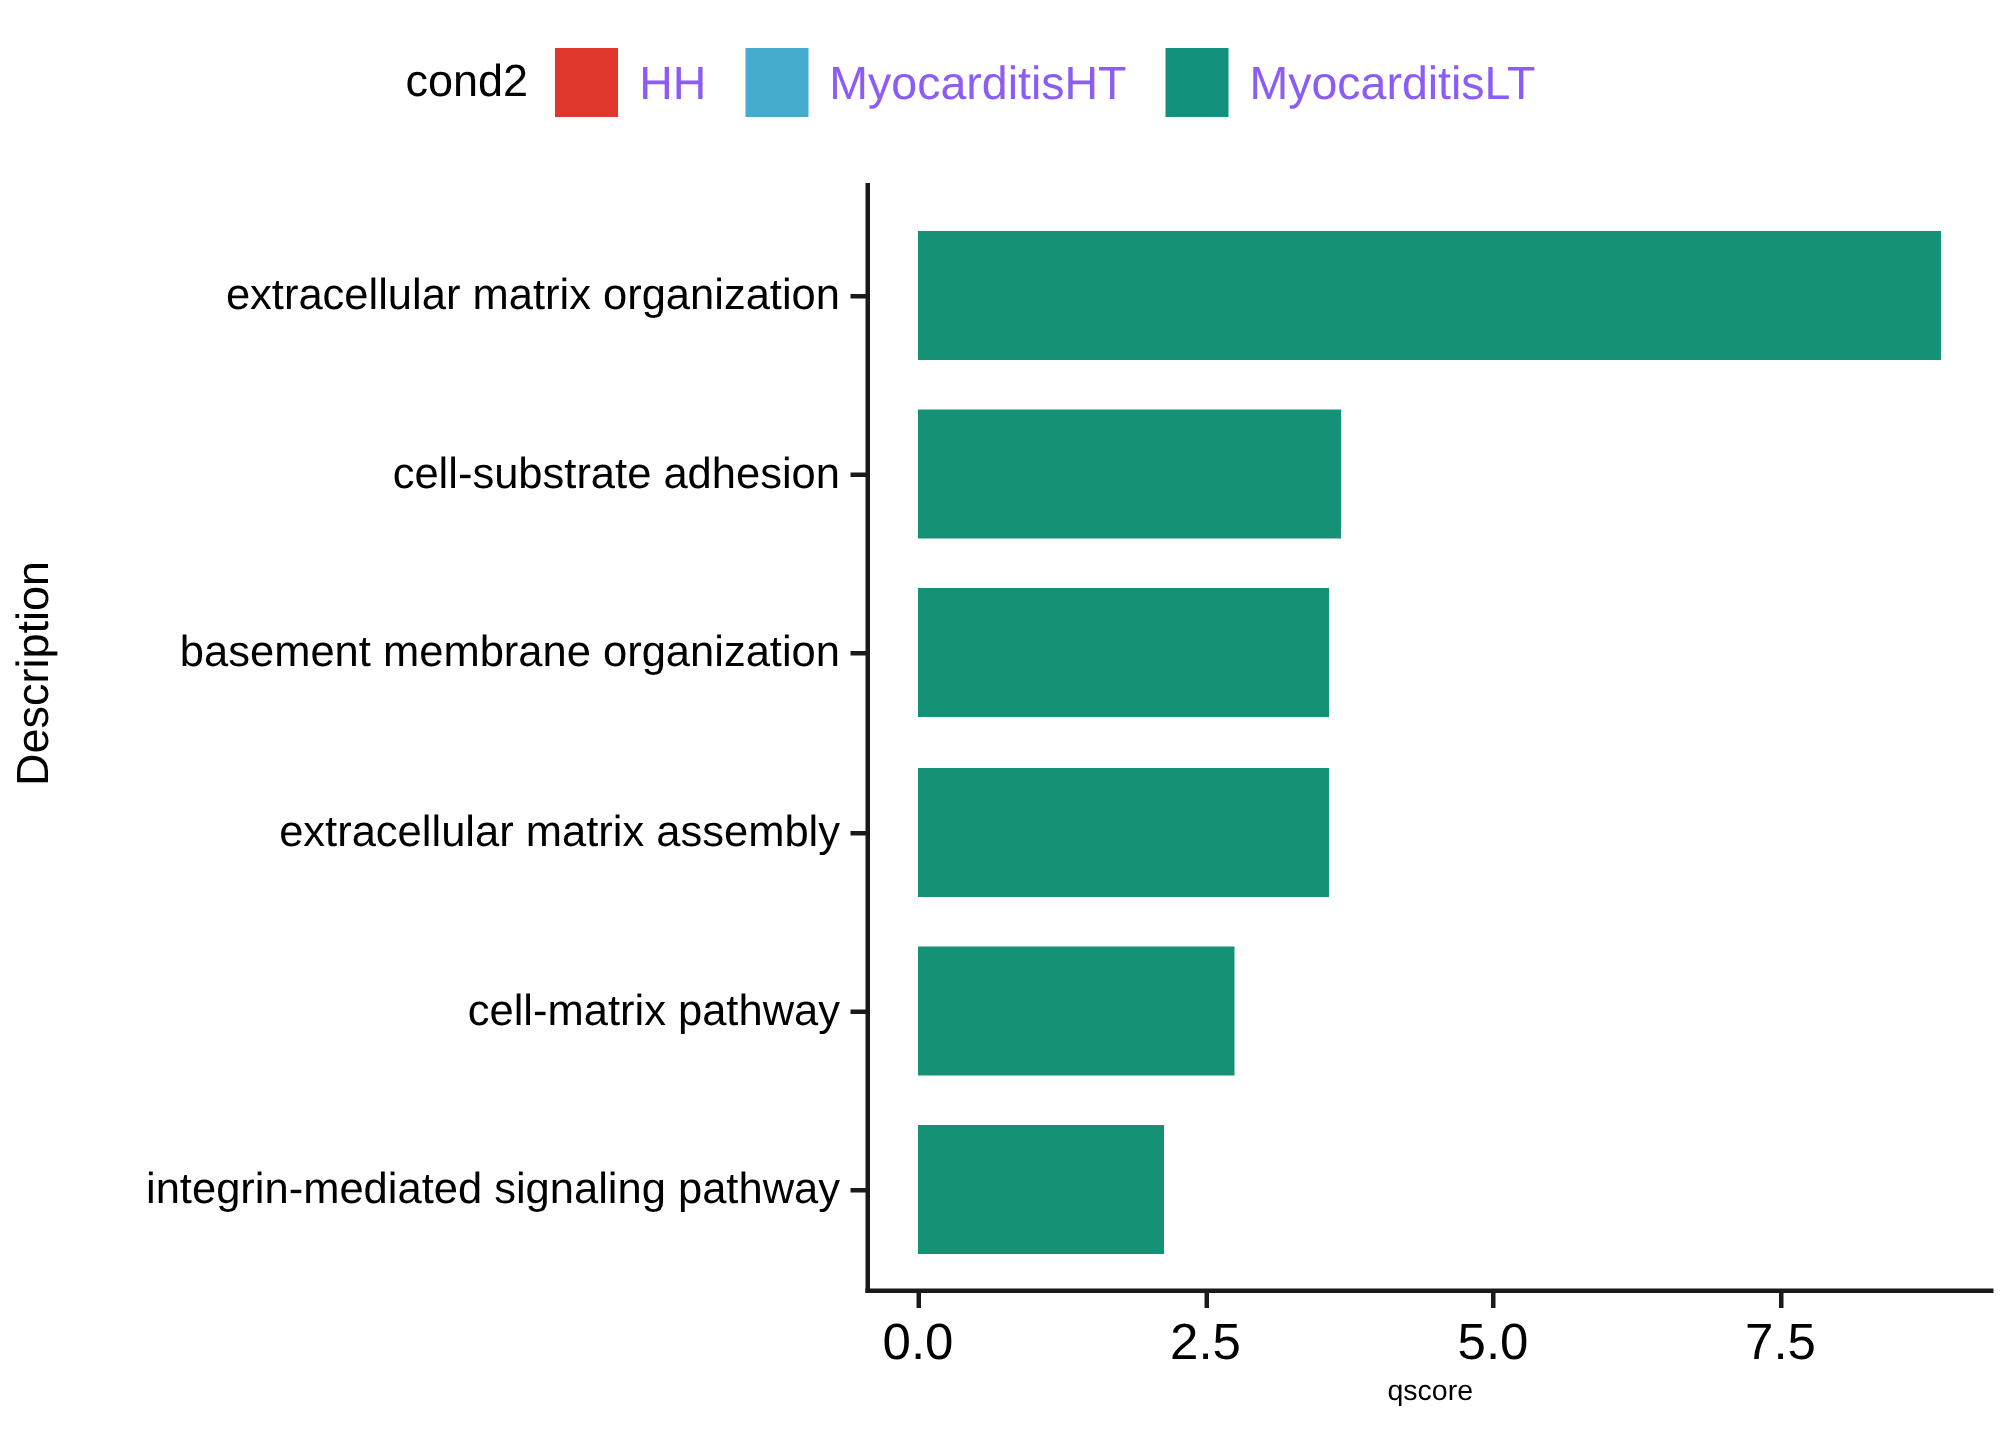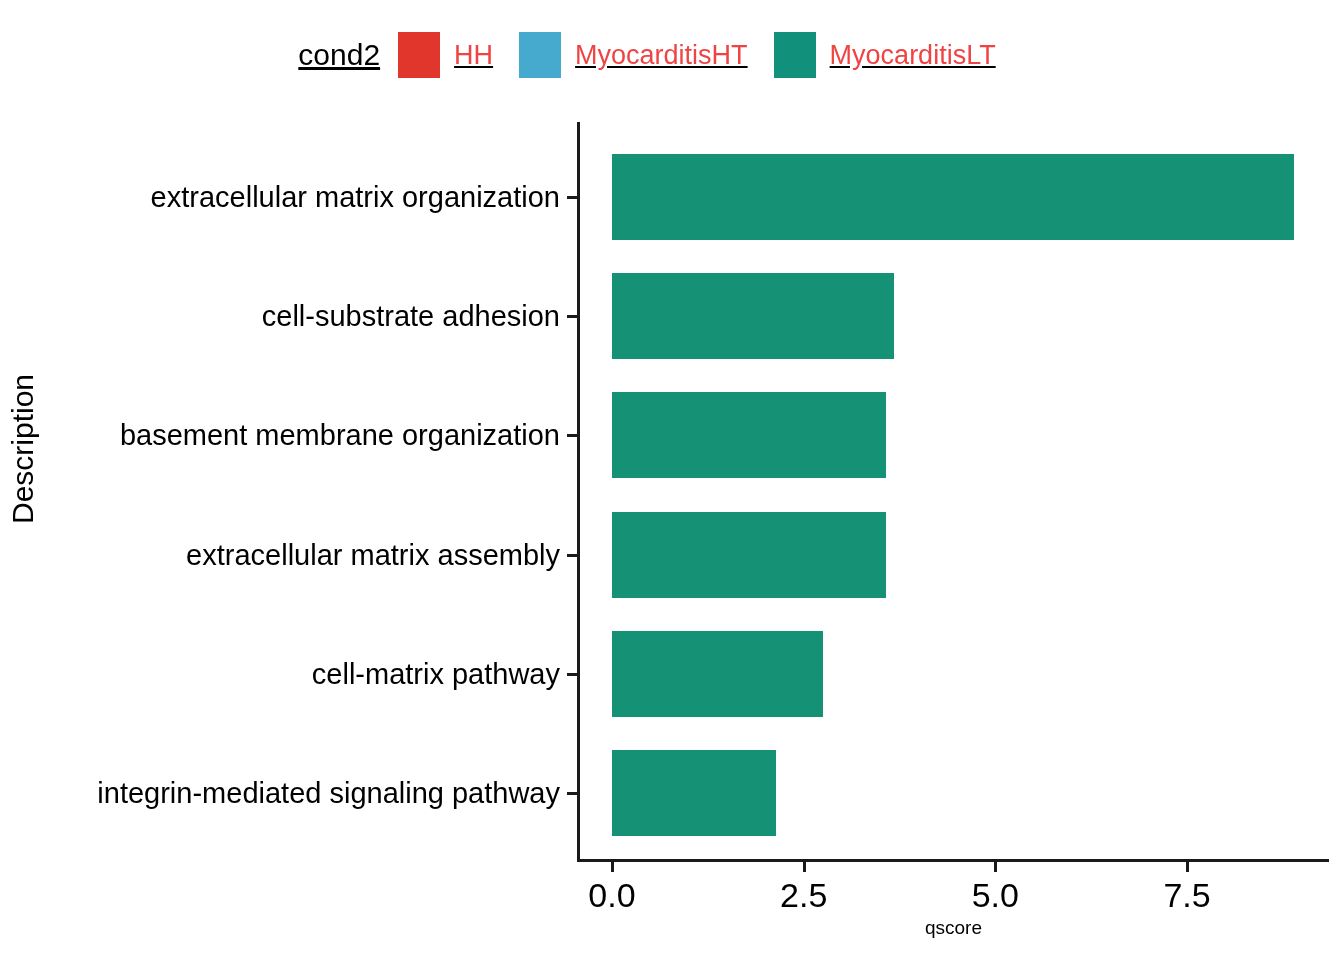--- a/index.html
+++ b/index.html
@@ -23,43 +23,42 @@
   #legend {
     position: absolute;
     left: 0;
     top: 20px;
     width: 1320px;
     height: 70px;
     display: flex;
     align-items: center;
     justify-content: center;
     gap: 0;
-    text-decoration: underline;
   }
   .legend-title {
     font-size: 30px;
     color: #000;
     line-height: 1;
     margin-right: 18px;
     white-space: nowrap;
   }
   .legend-entry {
     display: flex;
     align-items: center;
     white-space: nowrap;
   }
   .legend-swatch {
     width: 42px;
     height: 46px;
     display: inline-block;
     flex: 0 0 auto;
   }
   .legend-label {
-    font-size: 27px;
-    color: #ef4444;
+    font-size: 31px;
+    color: #8b5cf6;
     margin-left: 14px;
     margin-right: 26px;
     line-height: 1;
   }
 
   
   #plot {
     position: absolute;
     left: 0;
     top: 0;

